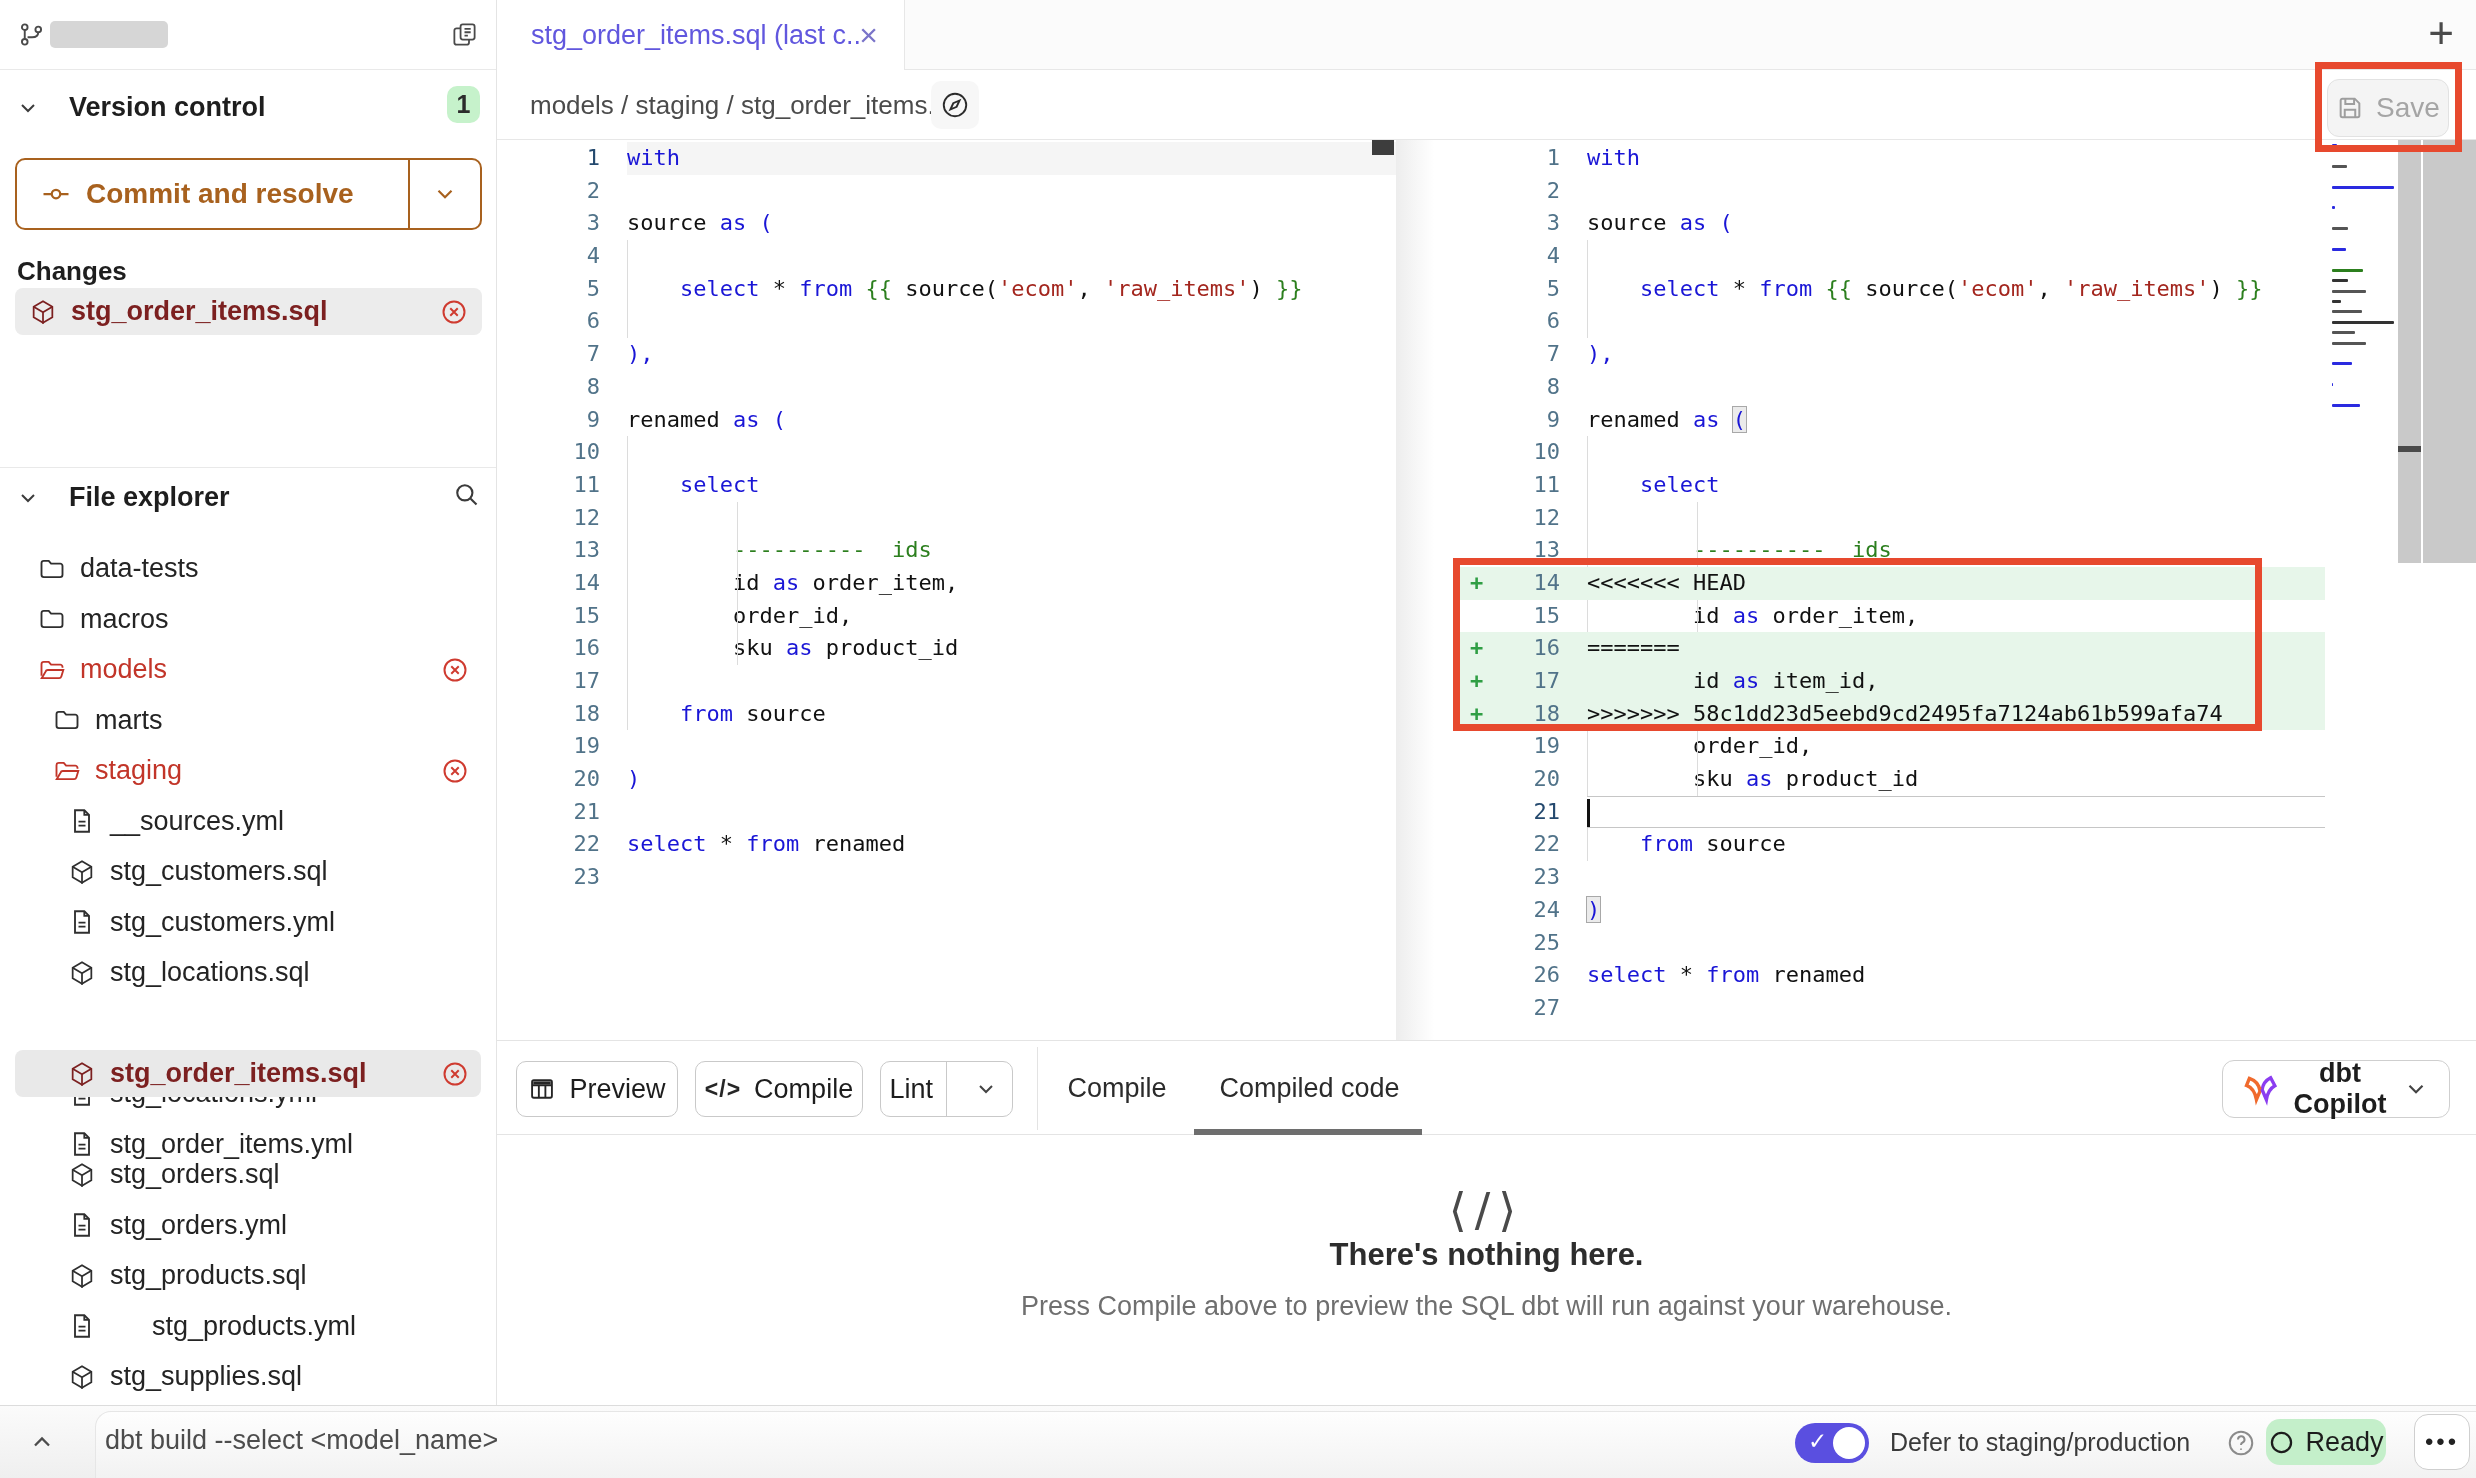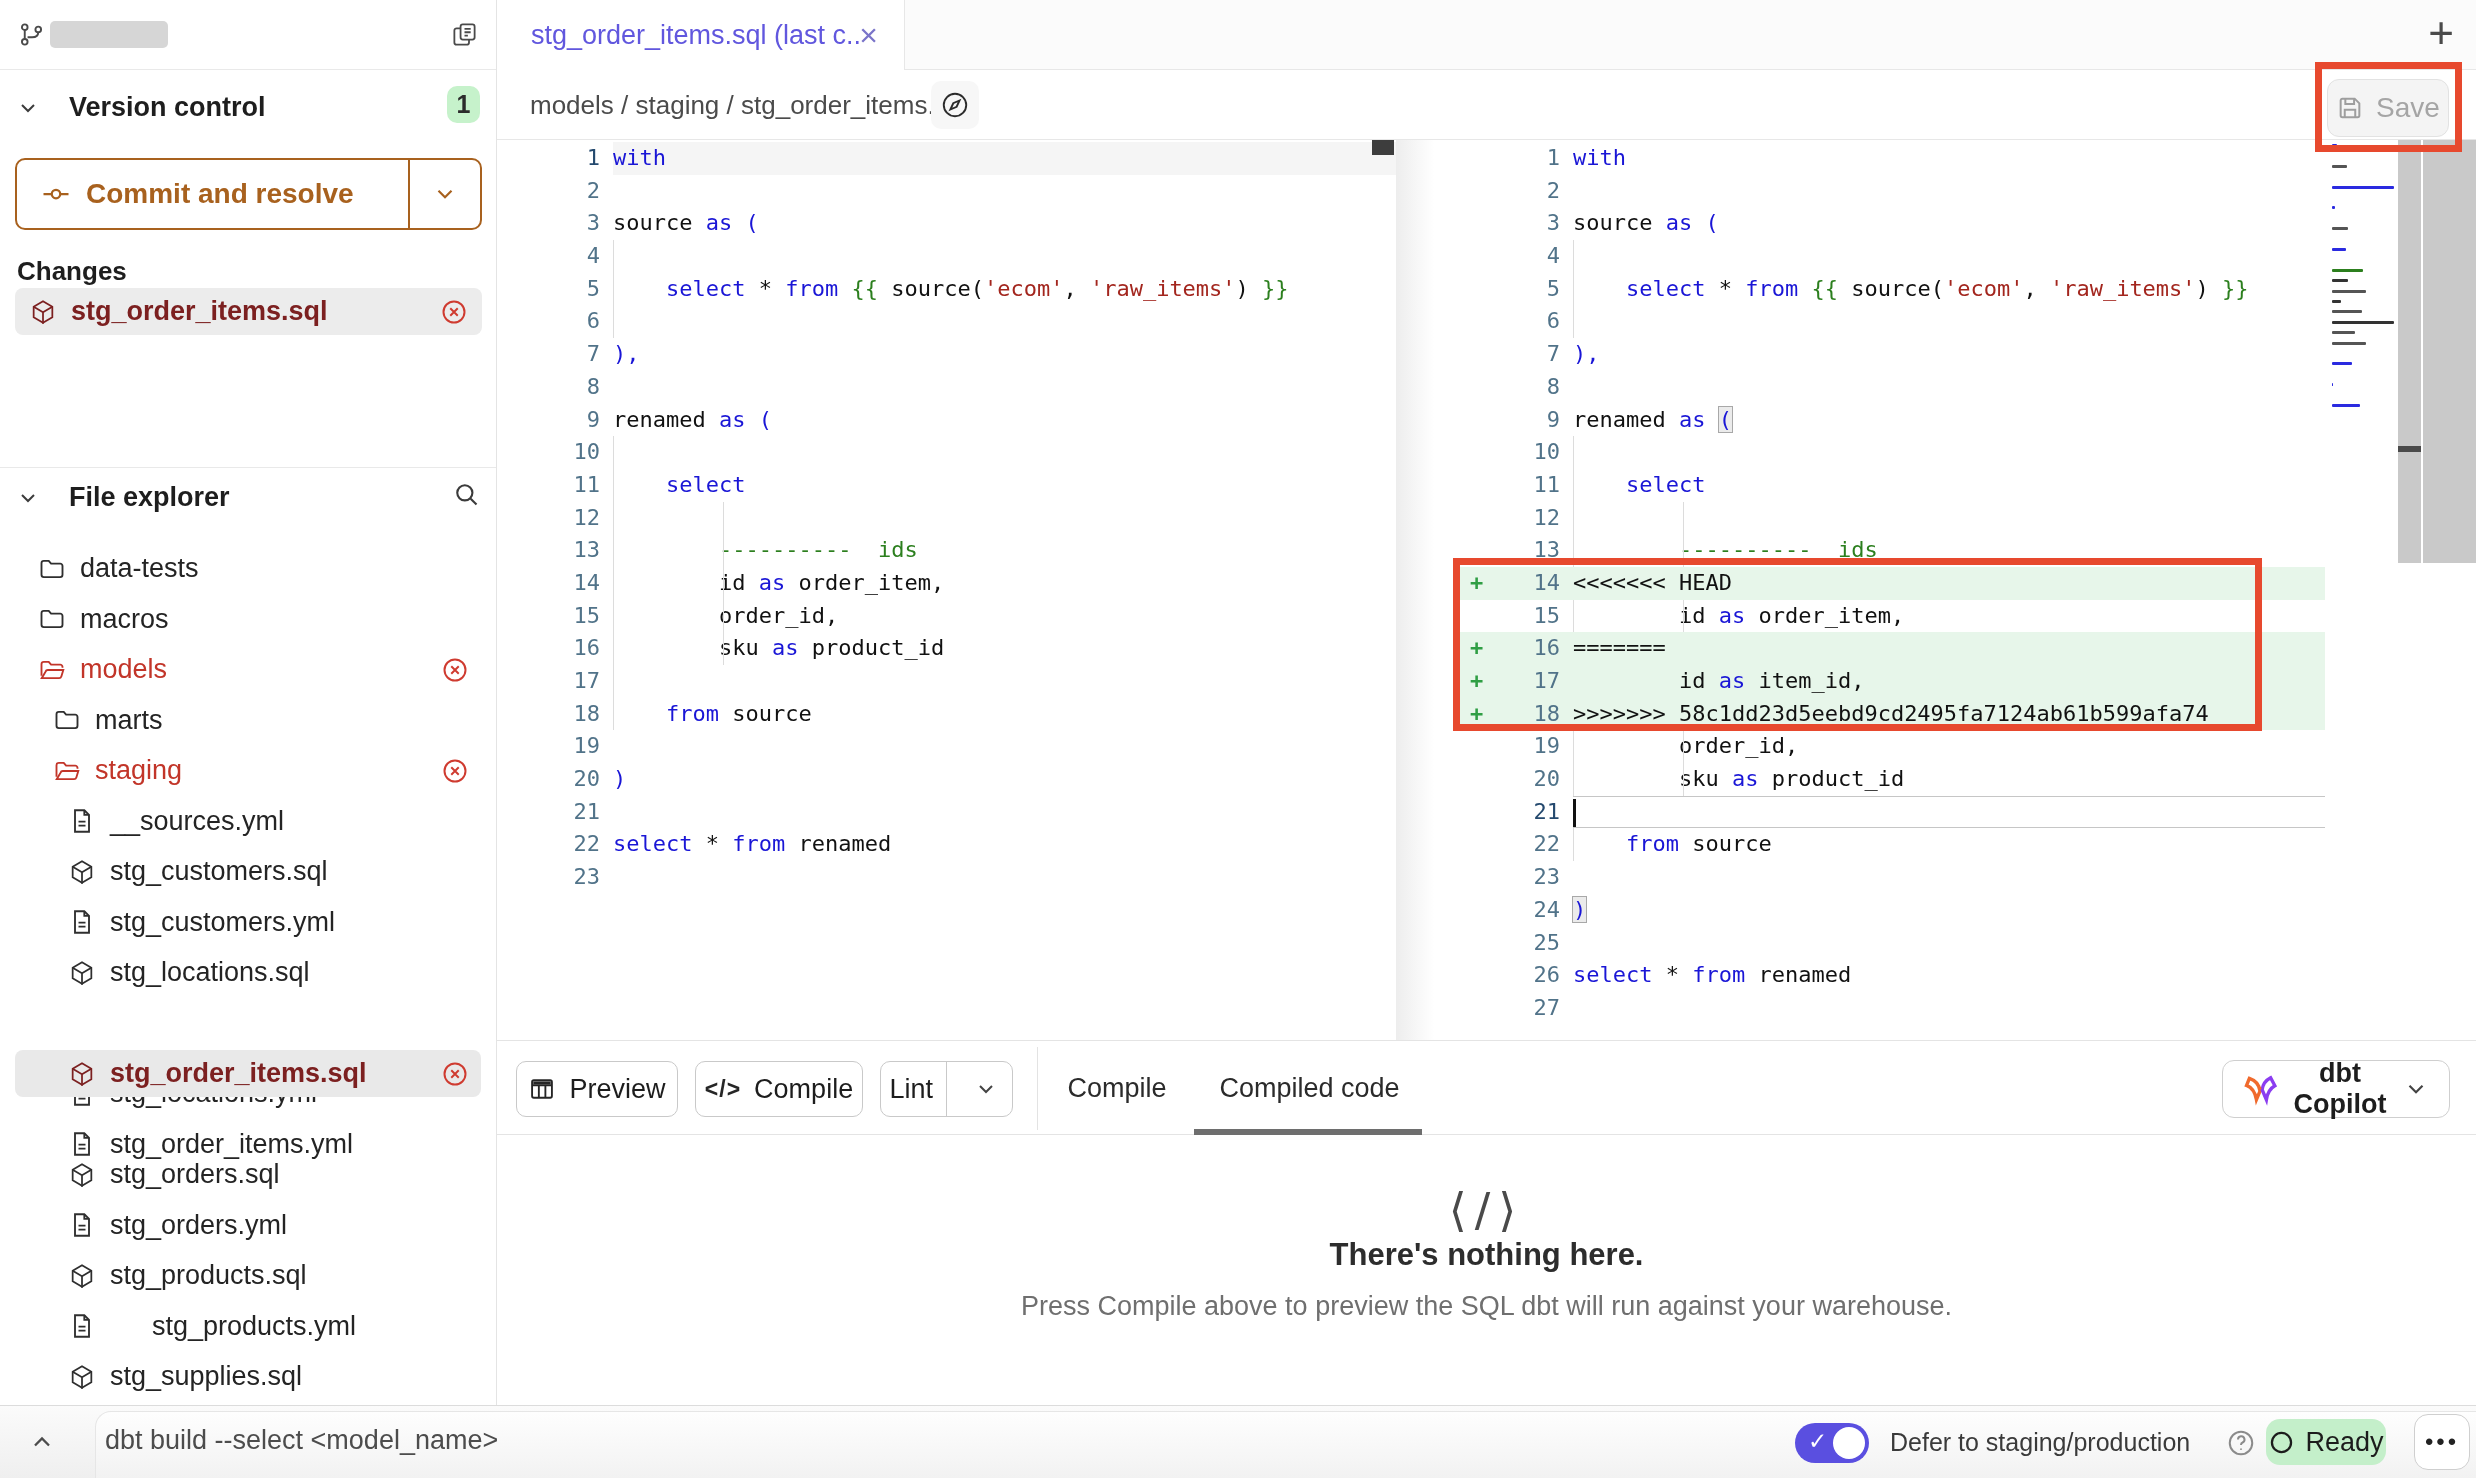--- a/index.html
+++ b/index.html
@@ -64,21 +64,21 @@
   .pane-right{left:963px}
   .pane-left .cm-line{width:899px}
   .pane-right .cm-line{width:865px}
   .gap-shadow{position:absolute;left:899px;top:0;width:64px;height:900px;
     background:linear-gradient(to right,#ededed,#ffffff 60%)}
   .cm-line{display:flex;height:32.7px;font-family:"DejaVu Sans Mono",monospace;font-size:22px;line-height:32.7px}
   .gm{flex:none;width:34px;padding-left:10px;color:transparent;font-weight:700}
   .ln{flex:none;text-align:right;color:var(--line-number)}
   .pane-left .ln{width:103px}
   .pane-right .ln{width:66px}
-  .codew{flex:1;position:relative;margin-left:13px;white-space:pre}
+  .codew{flex:1;position:relative;margin-left:27px;white-space:pre}
   .gd{position:absolute;top:0;bottom:0;width:1px;background:#dcdcdc}
   .cursorbar{position:absolute;left:0;top:2px;width:3px;height:28px;background:#111}
   .cm-line.added{background:var(--added-green-bg)}
   .cm-line.added .gm{color:var(--added-green)}
   .cm-line.current .codew{background:#f5f5f5}
   .cm-line.current .ln,.cm-line.active .ln{color:var(--line-number-active)}
   .cm-line.active .codew{border-top:1px solid #c6c6c6;border-bottom:1px solid #c6c6c6}
   .tk-k{color:var(--keyword-blue)}
   .tk-t{color:#111}
   .tk-s{color:var(--string-red)}

